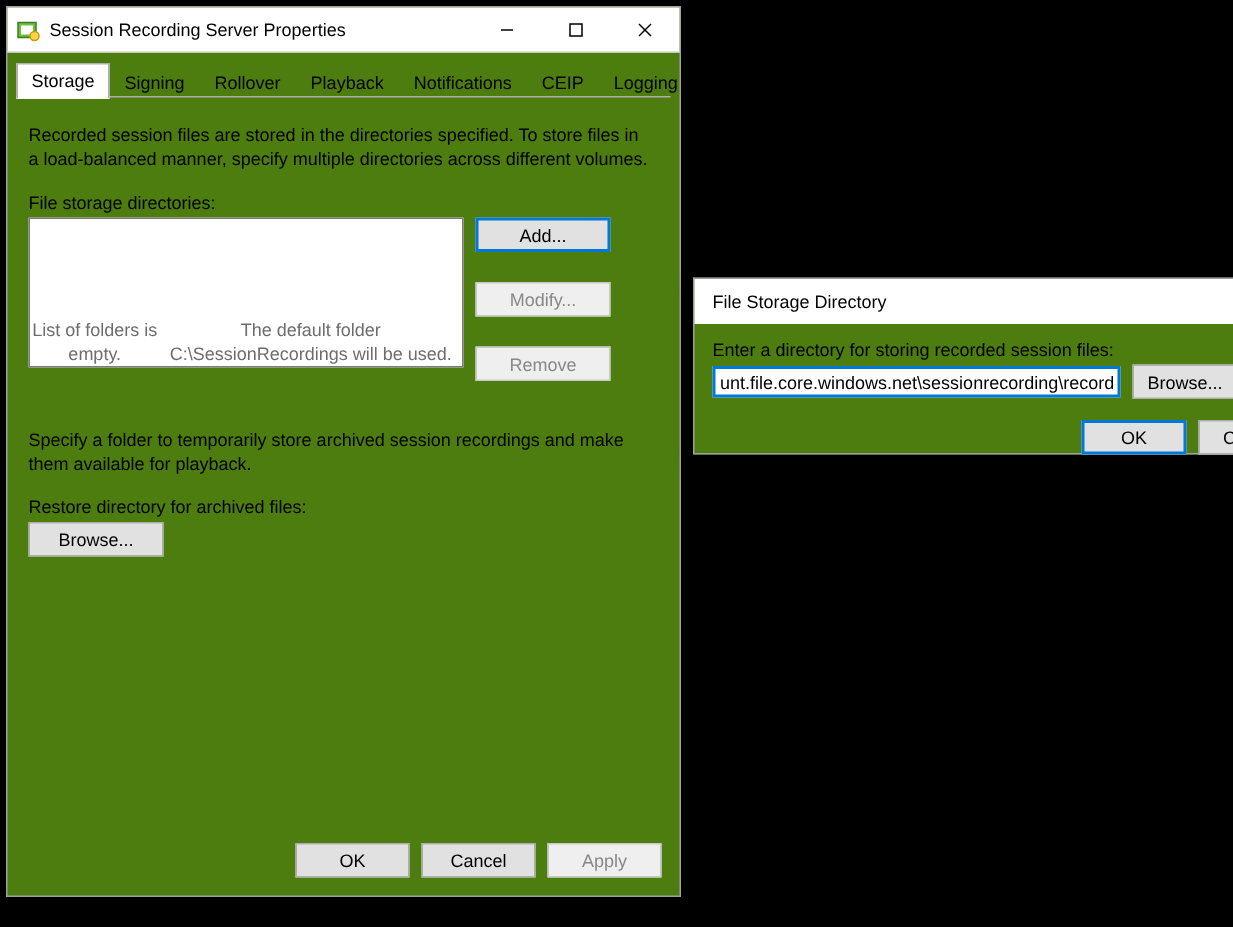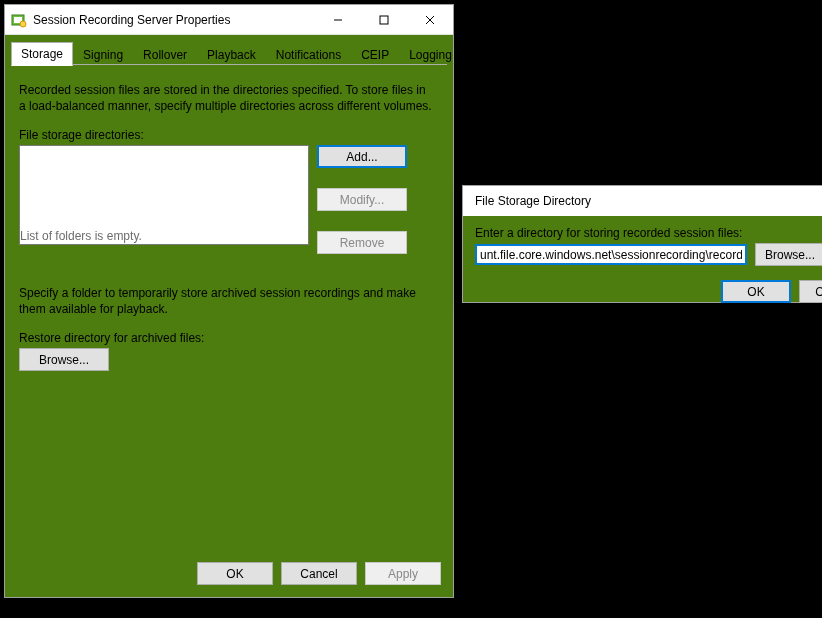--- a/index.html
+++ b/index.html
@@ -199,20 +199,21 @@
     </div>
   </div>
 
   <div class="content">
     <div class="desc">Recorded session files are stored in the directories specified. To store files in a load-balanced manner, specify multiple directories across different volumes.</div>
 
     <div class="label">File storage directories:</div>
     <div class="listbox-row">
       <div class="listbox">
         <div>List of folders is empty.</div>
+        <div>The default folder C:\SessionRecordings will be used.</div>
       </div>
       <div class="side-buttons">
         <button class="btn primary">Add...</button>
         <button class="btn disabled" disabled="">Modify...</button>
         <button class="btn disabled" disabled="">Remove</button>
       </div>
     </div>
 
     <div style="height:32px;"></div>
 

